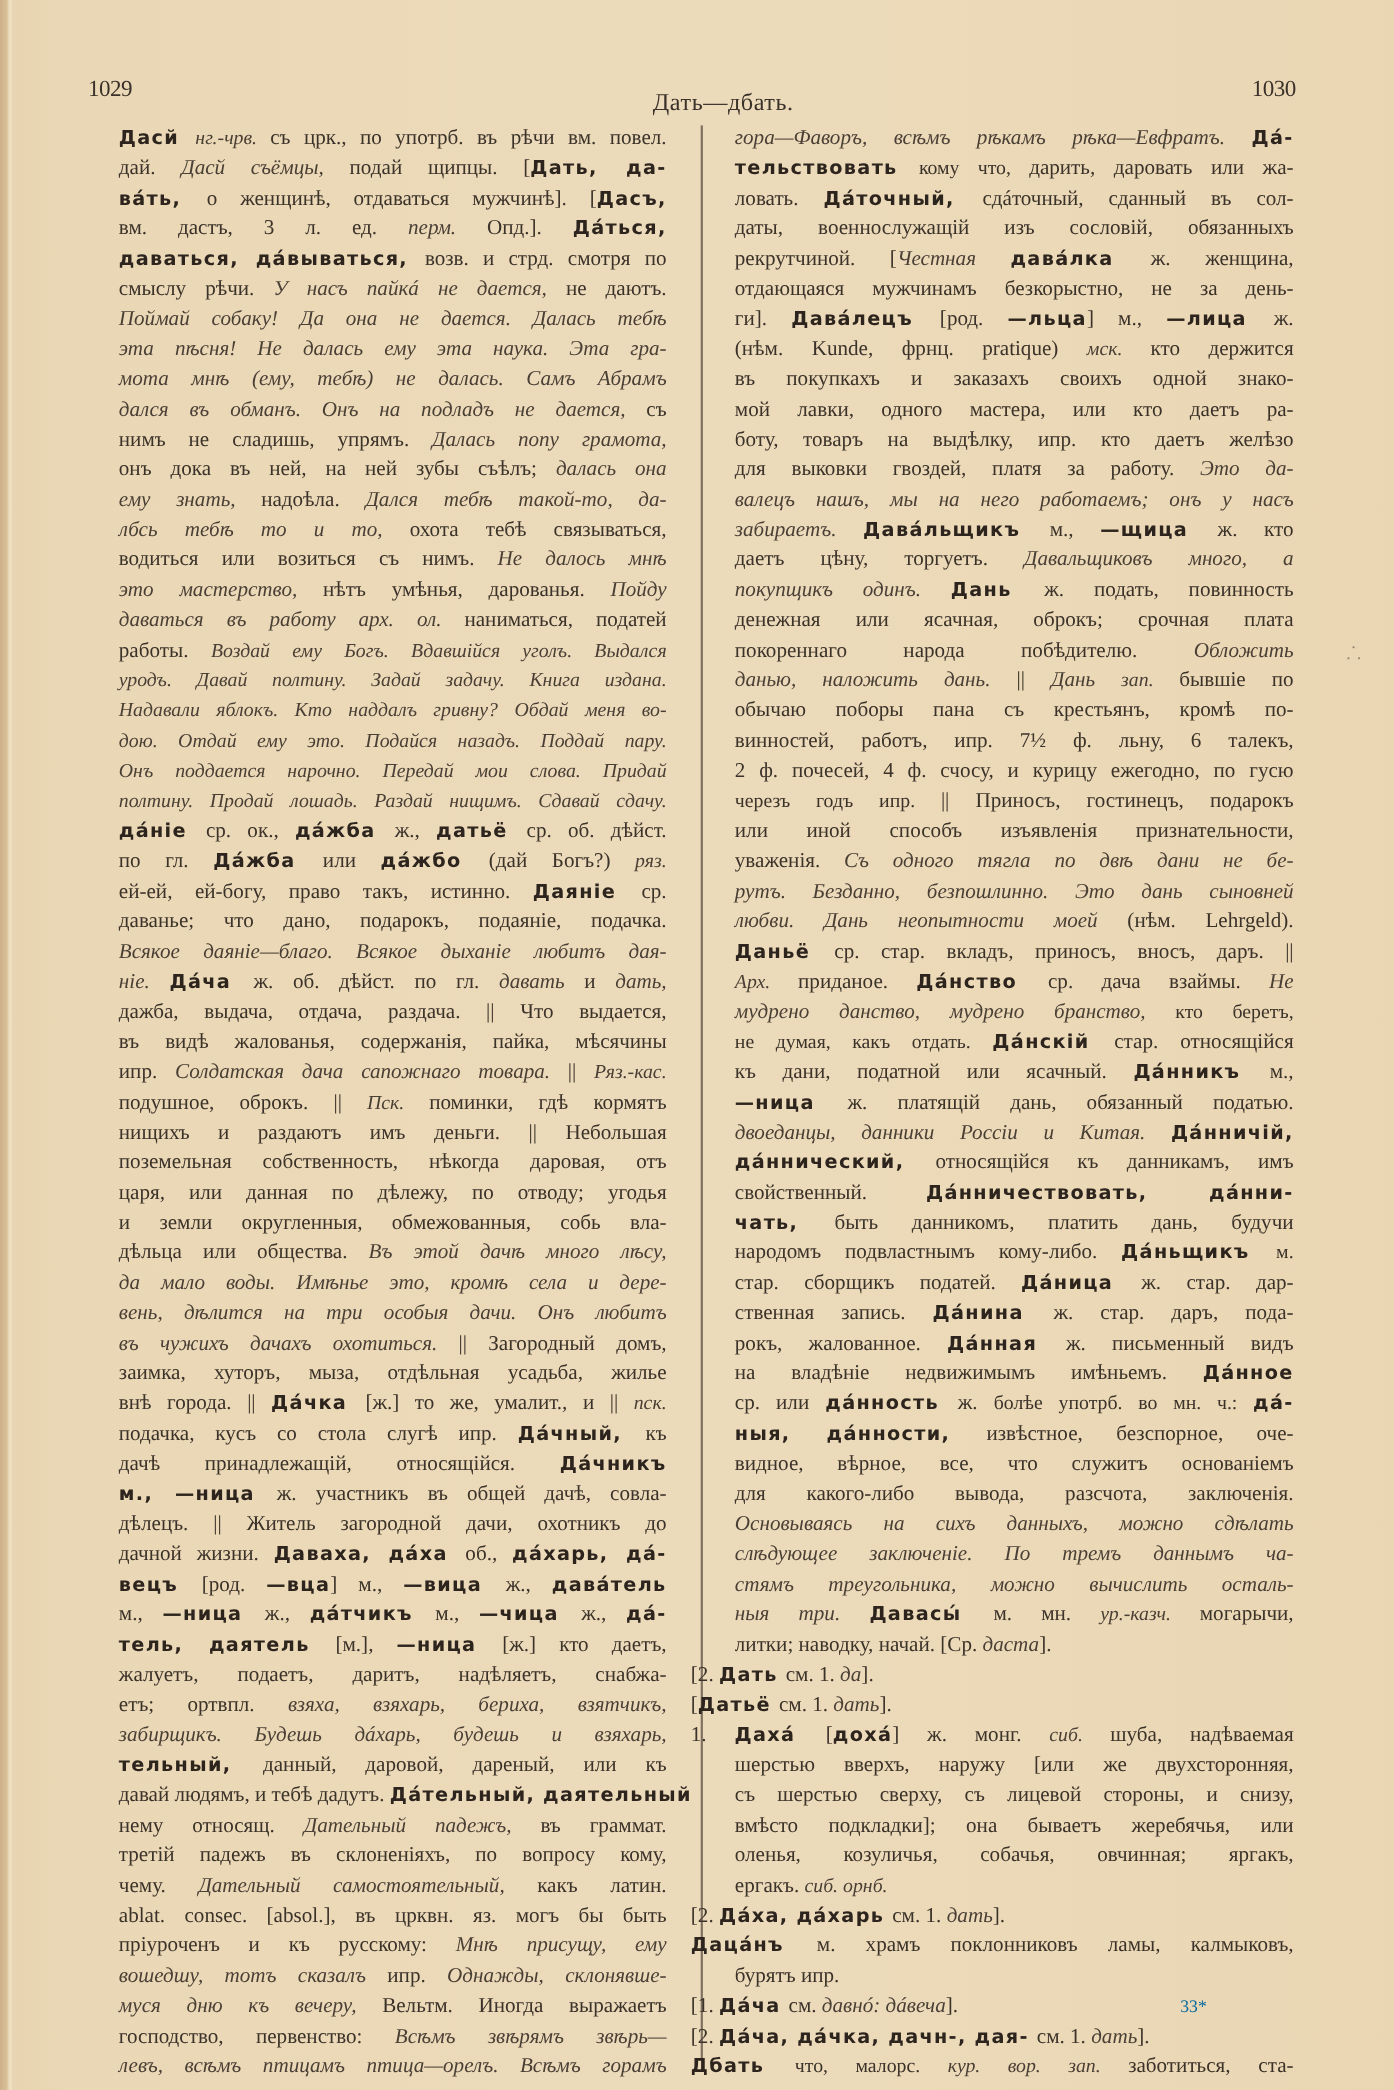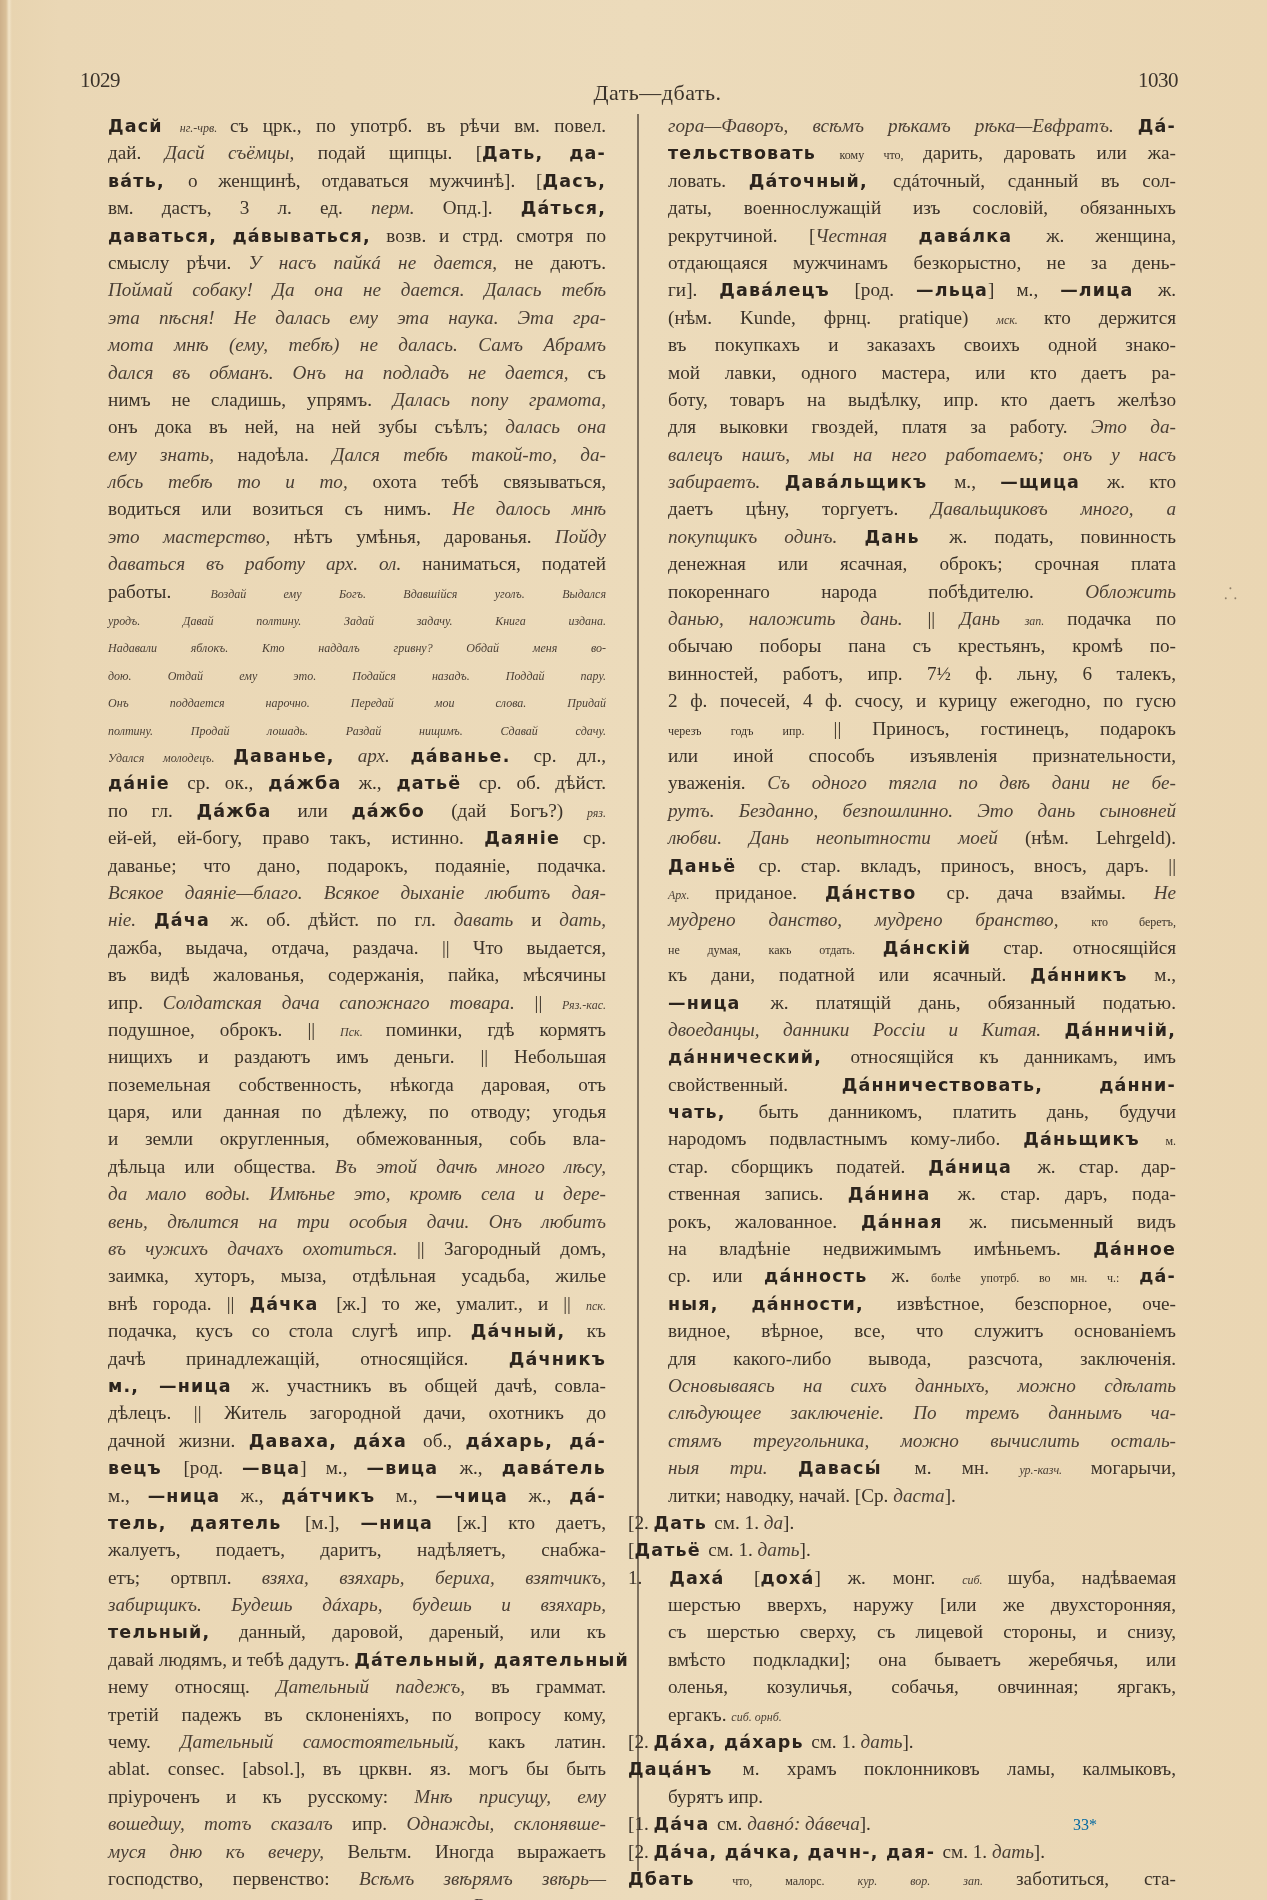--- a/index.html
+++ b/index.html
@@ -28,21 +28,21 @@
     font-size:19.2px;line-height:27.4px;
     color:#3b3229;
   }
   .col-left{left:108px;width:498px;}
   .col-right{left:668px;width:508px;}
   .line{display:block;white-space:nowrap;text-align:justify;text-align-last:justify;height:27.4px;overflow:visible;}
   .line.last{text-align-last:left;}
   .line.outdent{margin-left:-40px;}
   .b{font-family:"DejaVu Sans","Liberation Sans",sans-serif;font-weight:bold;font-size:17.5px;letter-spacing:1.2px;color:#2c241d;}
   .i{font-style:italic;color:#4a3f35;}
-  .s{font-size:12px;}
+  .s{font-size:18px;}
   .divider{position:absolute;left:637px;top:114px;width:2px;height:1757px;background:#5a4d40;opacity:0.75;}
   .signature{position:absolute;left:1073px;top:1816px;font-family:"Liberation Serif","DejaVu Serif",serif;font-size:16px;color:#0369a1;}
   .mark{position:absolute;left:1224px;top:582px;font-size:16px;color:#6b5c4c;opacity:0.7;}
 </style>
 </head>
 <body>
 
 <div class="page-bg"></div>
 
 <div class="header">
@@ -68,21 +68,20 @@
     <span class="line"><span class="i">лбсь тебѣ то и то, </span><span>охота тебѣ связываться,</span></span>
     <span class="line"><span>водиться или возиться съ нимъ. </span><span class="i">Не далось мнѣ</span></span>
     <span class="line"><span class="i">это мастерство, </span><span>нѣтъ умѣнья, дарованья. </span><span class="i">Пойду</span></span>
     <span class="line"><span class="i">даваться въ работу арх. ол. </span><span>наниматься, податей</span></span>
     <span class="line"><span>работы. </span><span class="i s">Воздай ему Богъ. Вдавшійся уголъ. Выдался</span></span>
     <span class="line"><span class="i s">уродъ. Давай полтину. Задай задачу. Книга издана.</span></span>
     <span class="line"><span class="i s">Надавали яблокъ. Кто наддалъ гривну? Обдай меня во-</span></span>
     <span class="line"><span class="i s">дою. Отдай ему это. Подайся назадъ. Поддай пару.</span></span>
     <span class="line"><span class="i s">Онъ поддается нарочно. Передай мои слова. Придай</span></span>
     <span class="line"><span class="i s">полтину. Продай лошадь. Раздай нищимъ. Сдавай сдачу.</span></span>
-    <span class="line"><span class="i s">Удался молодецъ. </span><span class="b">Даванье, </span><span class="i">арх. </span><span class="b">дáванье. </span><span>ср. дл.,</span></span>
     <span class="line"><span class="b">дáніе </span><span>ср. ок., </span><span class="b">дáжба </span><span>ж., </span><span class="b">датьё </span><span>ср. об. дѣйст.</span></span>
     <span class="line"><span>по гл. </span><span class="b">Дáжба </span><span>или </span><span class="b">дáжбо </span><span>(дай Богъ?) </span><span class="i s">ряз.</span></span>
     <span class="line"><span>ей-ей, ей-богу, право такъ, истинно. </span><span class="b">Даяніе </span><span>ср.</span></span>
     <span class="line"><span>даванье; что дано, подарокъ, подаяніе, подачка.</span></span>
     <span class="line"><span class="i">Всякое даяніе—благо. Всякое дыханіе любитъ дая-</span></span>
     <span class="line"><span class="i">ніе. </span><span class="b">Дáча </span><span>ж. об. дѣйст. по гл. </span><span class="i">давать </span><span>и </span><span class="i">дать,</span></span>
     <span class="line"><span>дажба, выдача, отдача, раздача. || Что выдается,</span></span>
     <span class="line"><span>въ видѣ жалованья, содержанія, пайка, мѣсячины</span></span>
     <span class="line"><span>ипр. </span><span class="i">Солдатская дача сапожнаго товара. </span><span>|| </span><span class="i s">Ряз.-кас.</span></span>
     <span class="line"><span>подушное, оброкъ. || </span><span class="i s">Пск. </span><span>поминки, гдѣ кормятъ</span></span>
@@ -132,21 +131,21 @@
     <span class="line"><span>въ покупкахъ и заказахъ своихъ одной знако-</span></span>
     <span class="line"><span>мой лавки, одного мастера, или кто даетъ ра-</span></span>
     <span class="line"><span>боту, товаръ на выдѣлку, ипр. кто даетъ желѣзо</span></span>
     <span class="line"><span>для выковки гвоздей, платя за работу. </span><span class="i">Это да-</span></span>
     <span class="line"><span class="i">валецъ нашъ, мы на него работаемъ; онъ у насъ</span></span>
     <span class="line"><span class="i">забираетъ. </span><span class="b">Давáльщикъ </span><span>м., </span><span class="b">—щица </span><span>ж. кто</span></span>
     <span class="line"><span>даетъ цѣну, торгуетъ. </span><span class="i">Давальщиковъ много, а</span></span>
     <span class="line"><span class="i">покупщикъ одинъ. </span><span class="b">Дань </span><span>ж. подать, повинность</span></span>
     <span class="line"><span>денежная или ясачная, оброкъ; срочная плата</span></span>
     <span class="line"><span>покореннаго народа побѣдителю. </span><span class="i">Обложить</span></span>
-    <span class="line"><span class="i">данью, наложить дань. </span><span>|| </span><span class="i">Дань </span><span class="i s">зап. </span><span>подачка по</span></span>
+    <span class="line"><span class="i">данью, наложить дань. </span><span>|| </span><span class="i">Дань </span><span class="i s">зап. </span><span>бывшіе по</span></span>
     <span class="line"><span>обычаю поборы пана съ крестьянъ, кромѣ по-</span></span>
     <span class="line"><span>винностей, работъ, ипр. 7½ ф. льну, 6 талекъ,</span></span>
     <span class="line"><span>2 ф. почесей, 4 ф. счосу, и курицу ежегодно, по гусю</span></span>
     <span class="line"><span class="s">черезъ годъ ипр. </span><span>|| Приносъ, гостинецъ, подарокъ</span></span>
     <span class="line"><span>или иной способъ изъявленія признательности,</span></span>
     <span class="line"><span>уваженія. </span><span class="i">Съ одного тягла по двѣ дани не бе-</span></span>
     <span class="line"><span class="i">рутъ. Безданно, безпошлинно. Это дань сыновней</span></span>
     <span class="line"><span class="i">любви. Дань неопытности моей </span><span>(нѣм. Lehrgeld).</span></span>
     <span class="line"><span class="b">Даньё </span><span>ср. стар. вкладъ, приносъ, вносъ, даръ. ||</span></span>
     <span class="line"><span class="i s">Арх. </span><span>приданое. </span><span class="b">Дáнство </span><span>ср. дача взаймы. </span><span class="i">Не</span></span>

